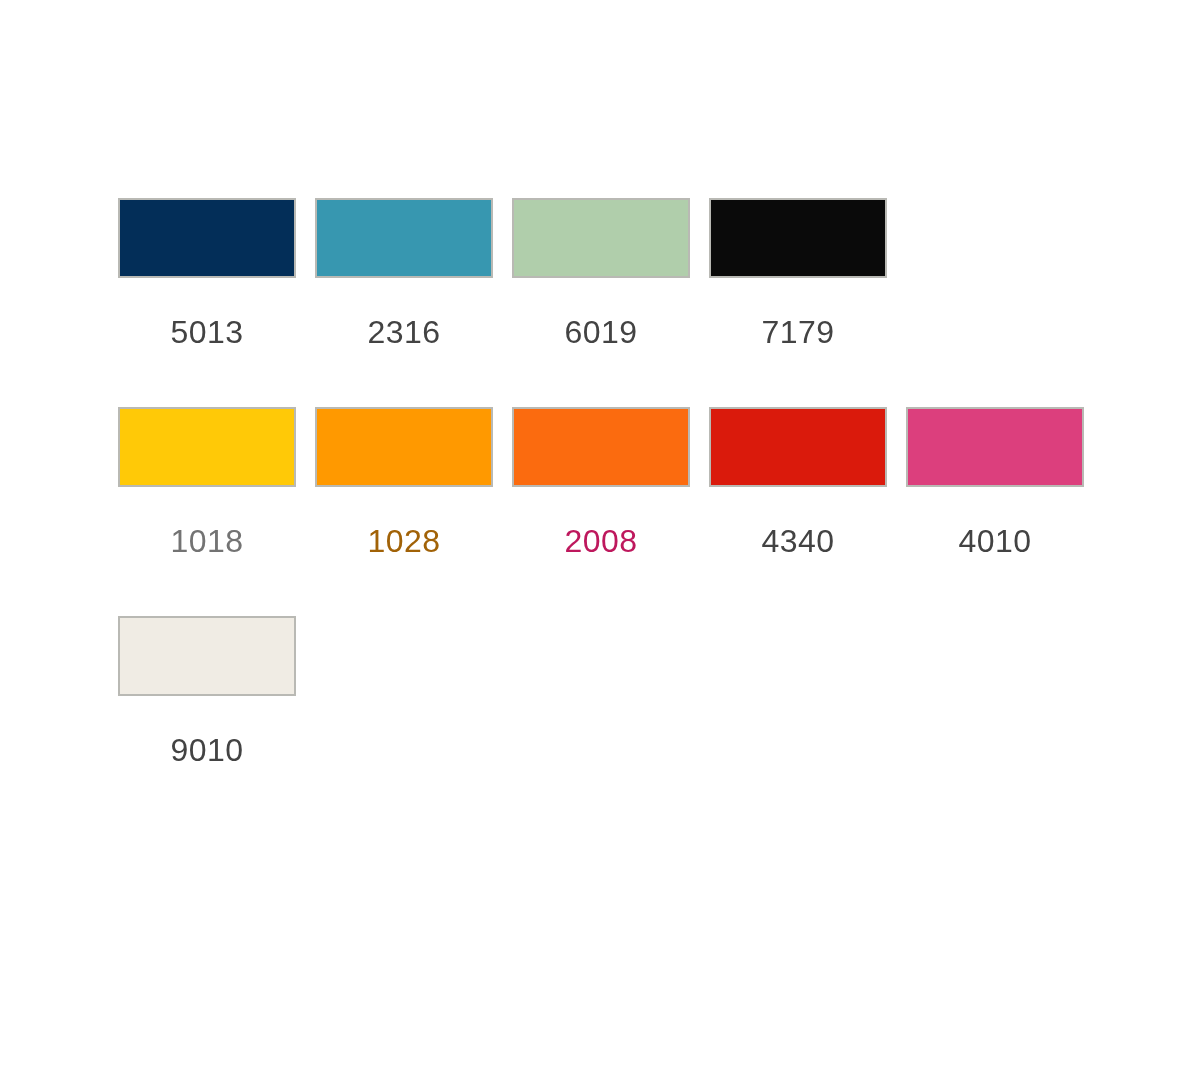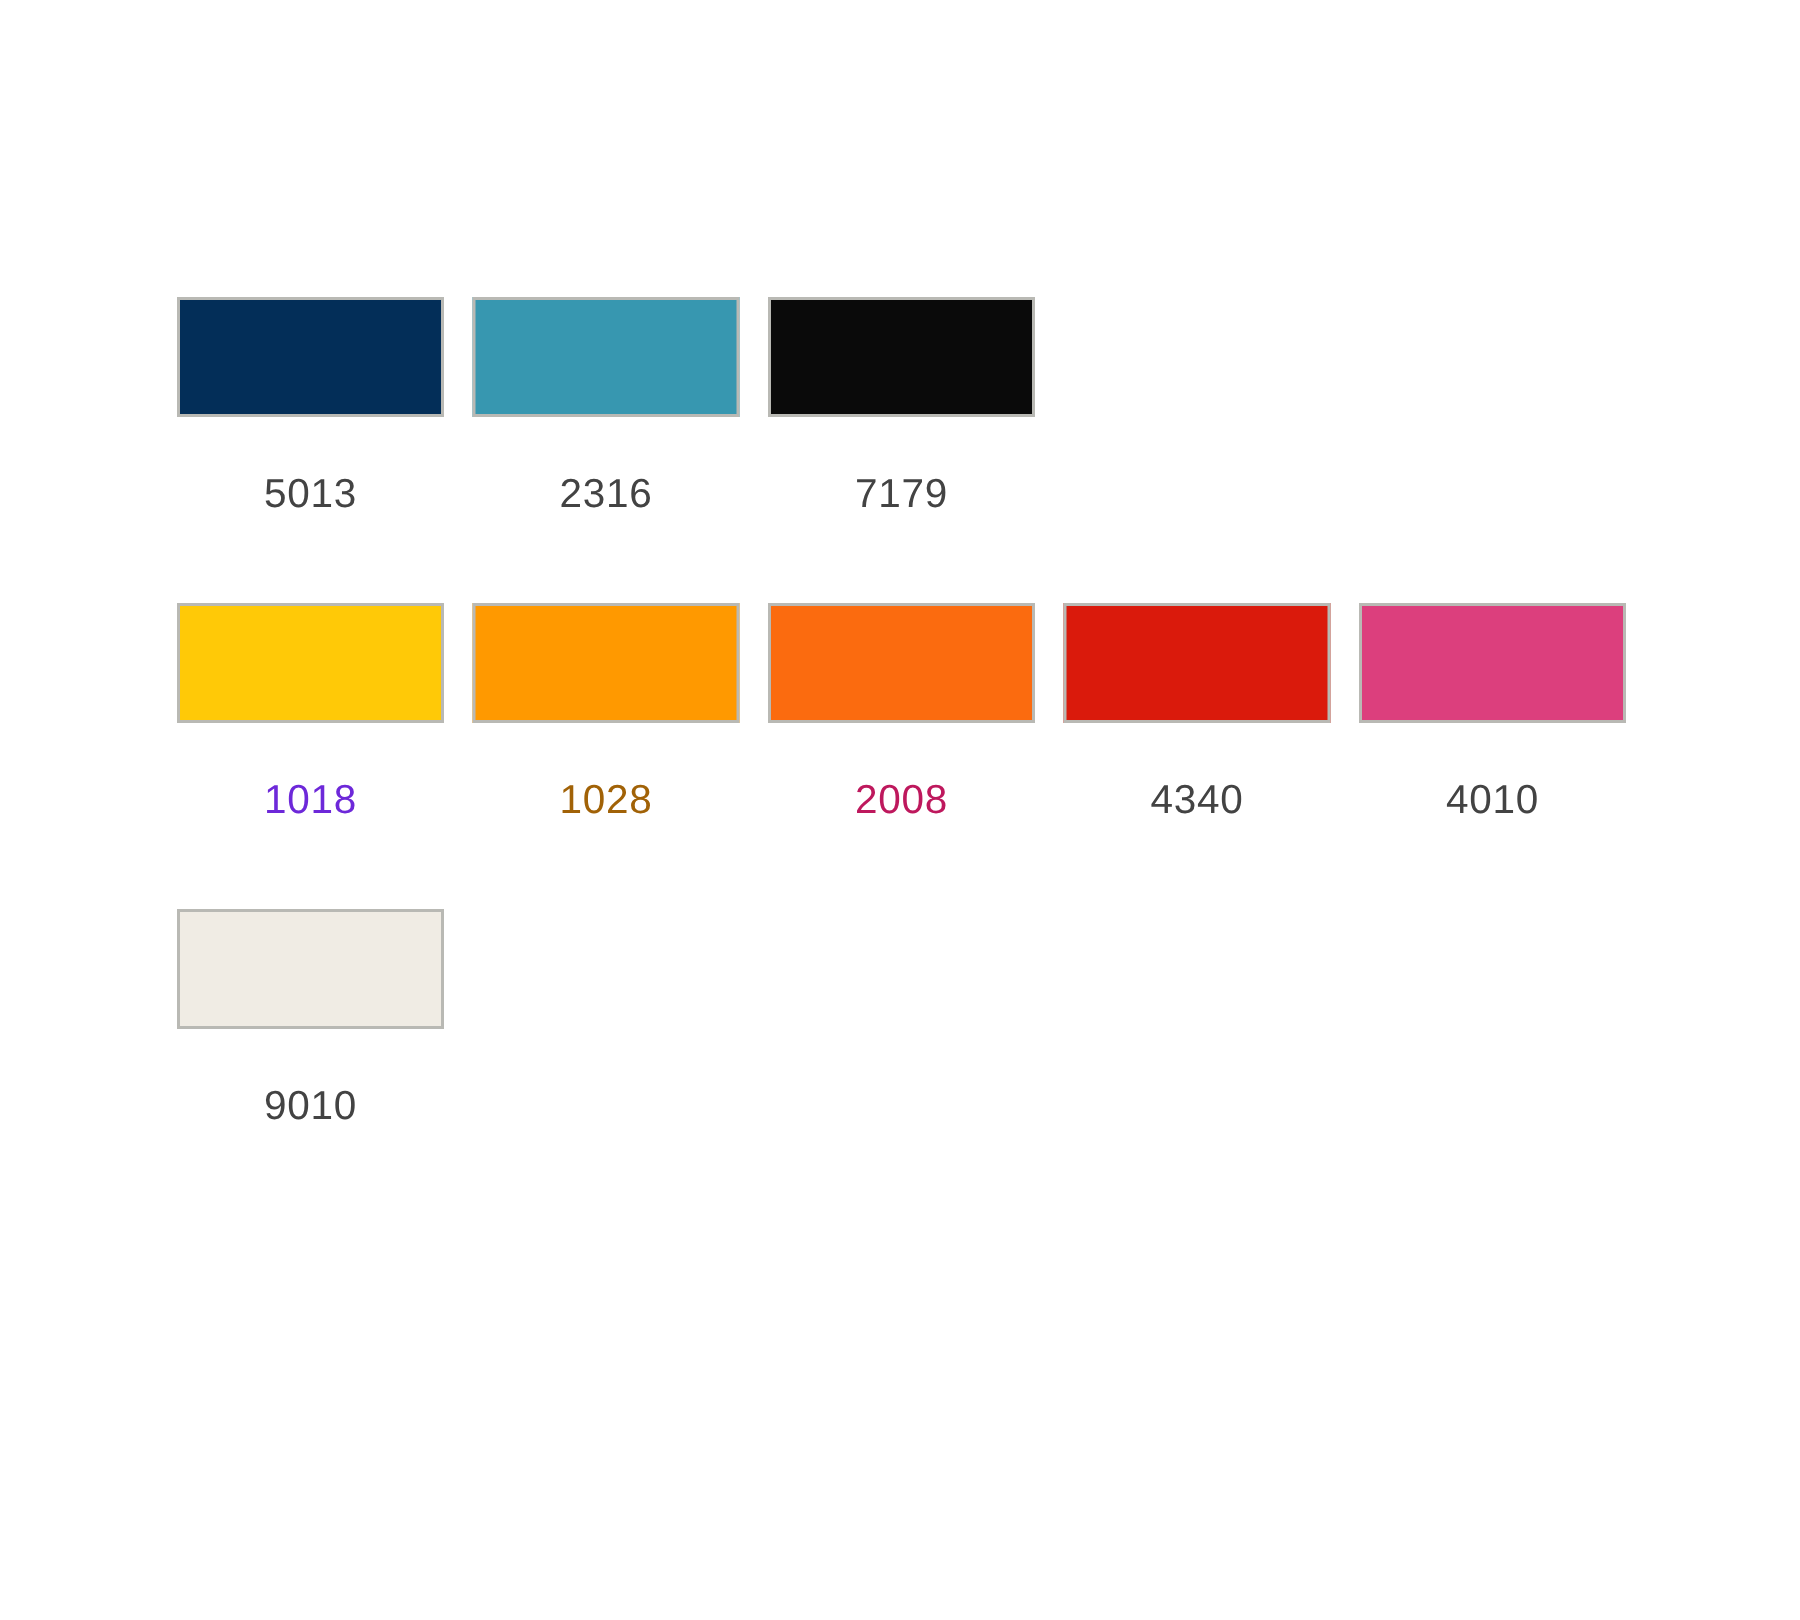--- a/index.html
+++ b/index.html
@@ -40,21 +40,21 @@
   .swatch-chip {
     width: 178px;
     height: 80px;
     box-sizing: border-box;
     border: 2px solid #b9b9b4;
     background: #ffffff;
   }
 
   .swatch-label {
     margin-top: 38px;
-    font-size: 27px;
+    font-size: 32px;
     line-height: 1;
     color: #434343;
     letter-spacing: 0.5px;
     font-weight: 400;
     text-align: left;
     white-space: nowrap;
   }
 </style>
 </head>
 <body>
@@ -63,28 +63,32 @@
   <div class="swatch-row">
       <div class="swatch-cell">
         <div class="swatch-chip" style="background: rgb(3, 46, 88); border-color: rgb(185, 185, 180);"></div>
         <div class="swatch-label" style="color: rgb(67, 67, 67);">5013</div>
       </div>
       <div class="swatch-cell">
         <div class="swatch-chip" style="background: rgb(55, 151, 176); border-color: rgb(185, 185, 180);"></div>
         <div class="swatch-label" style="color: rgb(67, 67, 67);">2316</div>
       </div>
       <div class="swatch-cell">
+        <div class="swatch-chip" style="background: rgb(176, 206, 171); border-color: rgb(185, 185, 180);"></div>
+        <div class="swatch-label" style="color: rgb(67, 67, 67);">6019</div>
+      </div>
+      <div class="swatch-cell">
         <div class="swatch-chip" style="background: rgb(10, 10, 10); border-color: rgb(185, 185, 180);"></div>
         <div class="swatch-label" style="color: rgb(67, 67, 67);">7179</div>
       </div>
     </div>
   <div class="swatch-row">
       <div class="swatch-cell">
         <div class="swatch-chip" style="background: rgb(255, 201, 7); border-color: rgb(185, 185, 180);"></div>
-        <div class="swatch-label" style="color: #6d28d9;">1018</div>
+        <div class="swatch-label" style="color: #737373;">1018</div>
       </div>
       <div class="swatch-cell">
         <div class="swatch-chip" style="background: rgb(255, 153, 0); border-color: rgb(185, 185, 180);"></div>
         <div class="swatch-label" style="color: #a16207;">1028</div>
       </div>
       <div class="swatch-cell">
         <div class="swatch-chip" style="background: rgb(251, 107, 15); border-color: rgb(185, 185, 180);"></div>
         <div class="swatch-label" style="color: #be185d;">2008</div>
       </div>
       <div class="swatch-cell">

